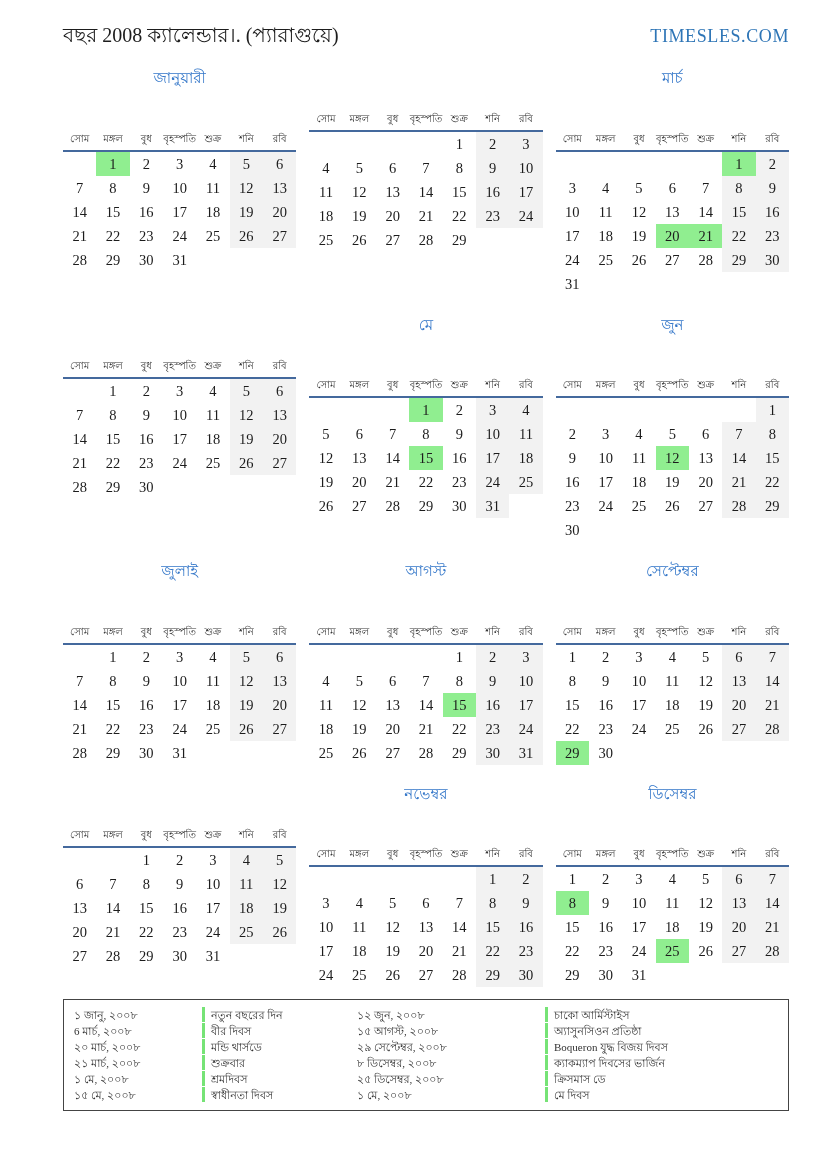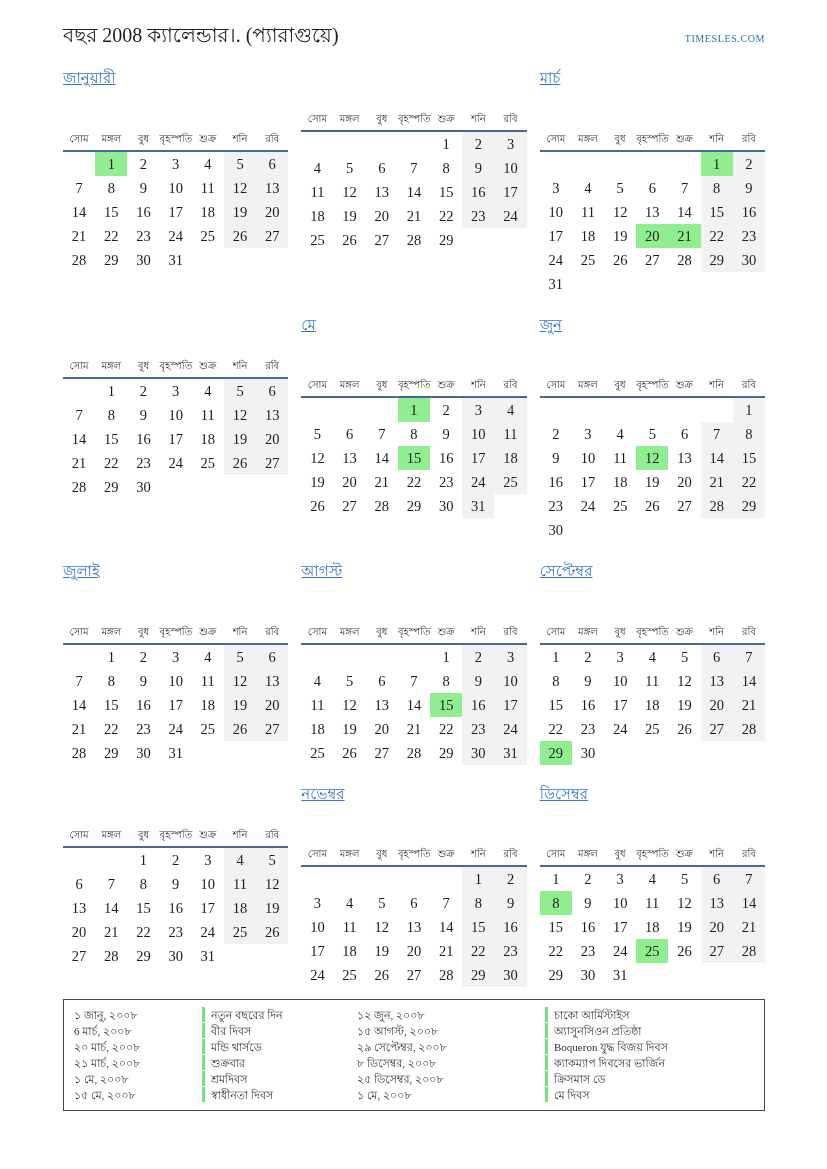--- a/index.html
+++ b/index.html
@@ -5,46 +5,45 @@
   * { box-sizing: border-box; }
   html, body { margin: 0; padding: 0; }
   body {
     width: 827px; height: 1169px;
     background: #ffffff;
     font-family: "Liberation Serif", serif;
     color: #222;
     position: relative;
     overflow: hidden;
   }
-  .page { padding: 0 62px 0 63px; }
+  .page { padding: 0 38px 0 63px; }
 
   
   .header {
     display: flex; justify-content: space-between; align-items: baseline;
     padding-top: 20px; margin-bottom: 16px;
   }
   .page-title { font-size: 20px; color: #1d1d1d; }
   .site-link {
-    font-size: 10px; color: var(--site-link, #2e75b6);
+    font-size: 18px; color: var(--site-link, #2e75b6);
     letter-spacing: 0.6px; text-decoration: none;
   }
 
   
   .months-grid {
     display: grid;
     grid-template-columns: repeat(3, 1fr);
     column-gap: 13px; row-gap: 20px;
     align-items: start;
   }
   .month { width: 100%; }
   .month-title {
-    text-align: left; color: var(--month-title, #3477c9);
+    text-align: center; color: var(--month-title, #3477c9);
     font-size: 15px; margin: 0 0 6px 0; font-weight: normal;
     line-height: 1.3;
-    text-decoration: underline;
   }
   table.month-table { width: 100%; border-collapse: collapse; table-layout: fixed; margin-top: 39px; }
   .month-table thead th {
     font-weight: normal; font-size: 10px; color: #333;
     padding: 3px 0 4px 0; line-height: 1.5;
     border-bottom: 2px solid var(--weekday-rule, #44699d);
   }
   .month-table tbody td {
     text-align: center; font-size: 14.5px; color: #1c1c1c;
     padding: 0; height: 24px; line-height: 24px;

